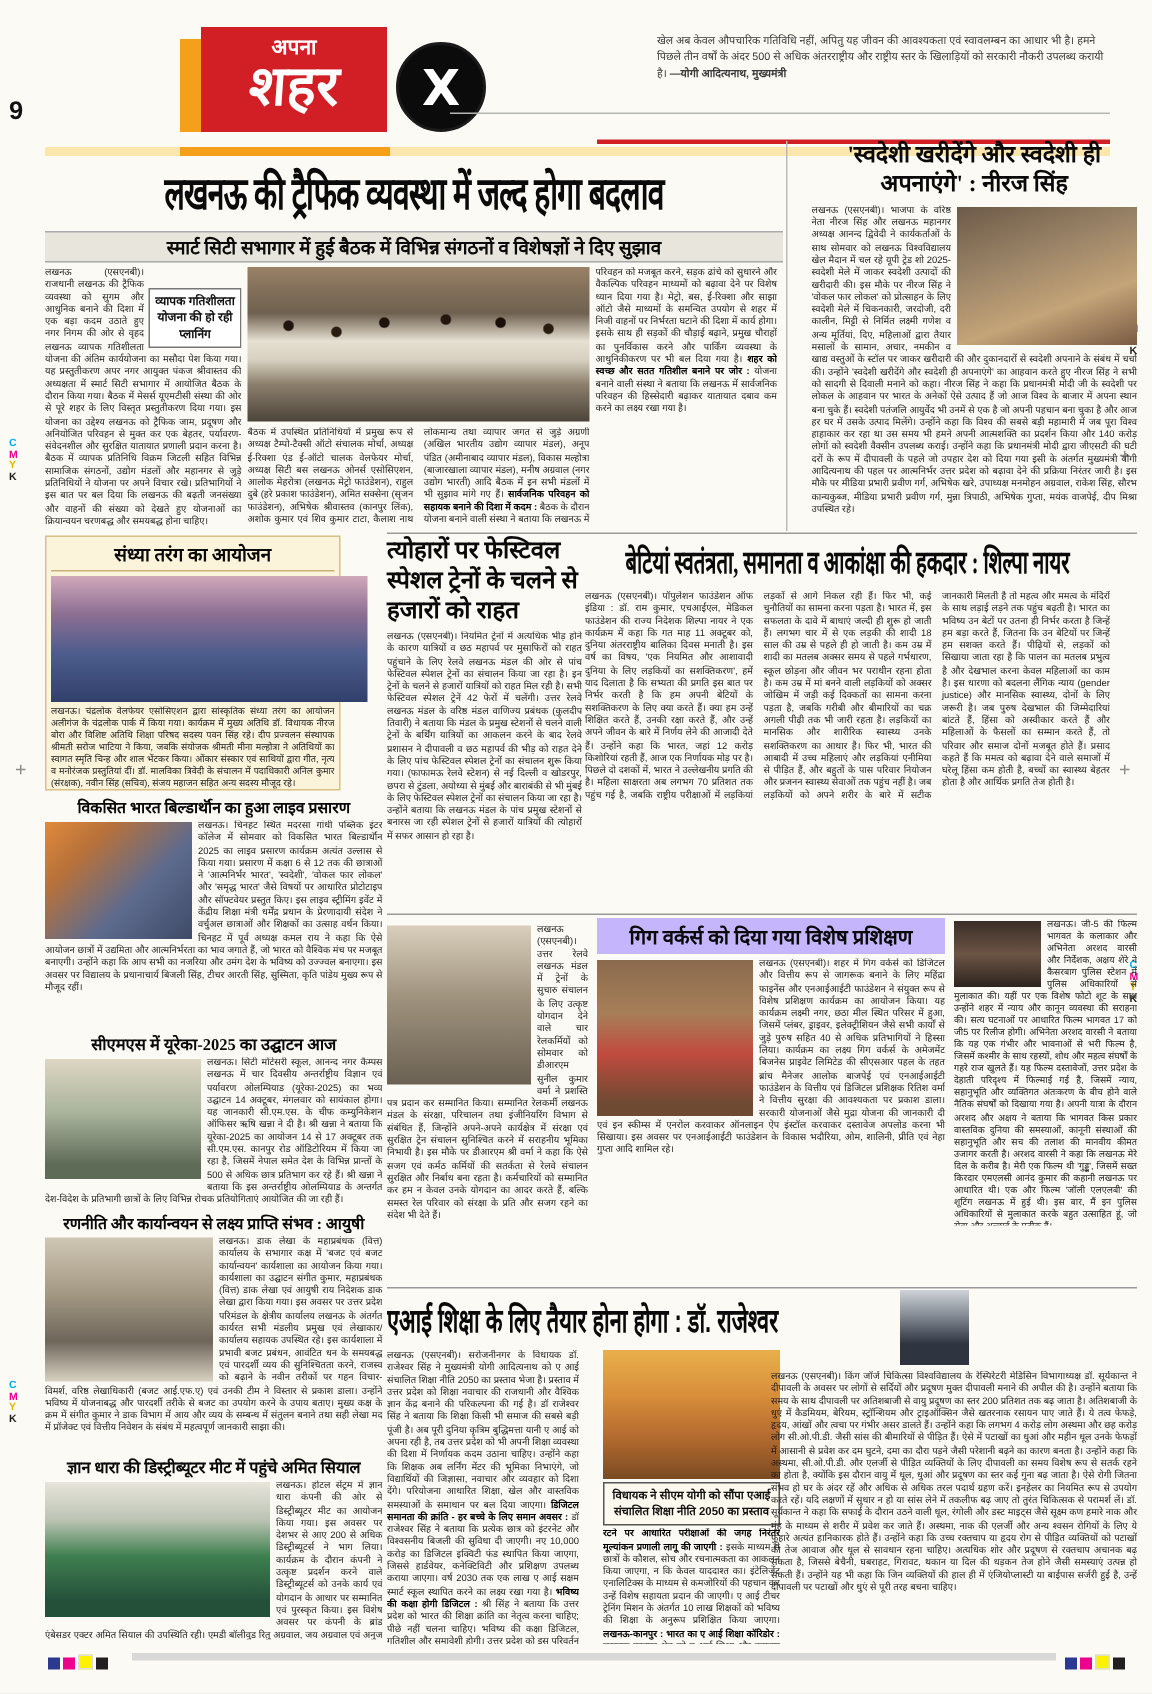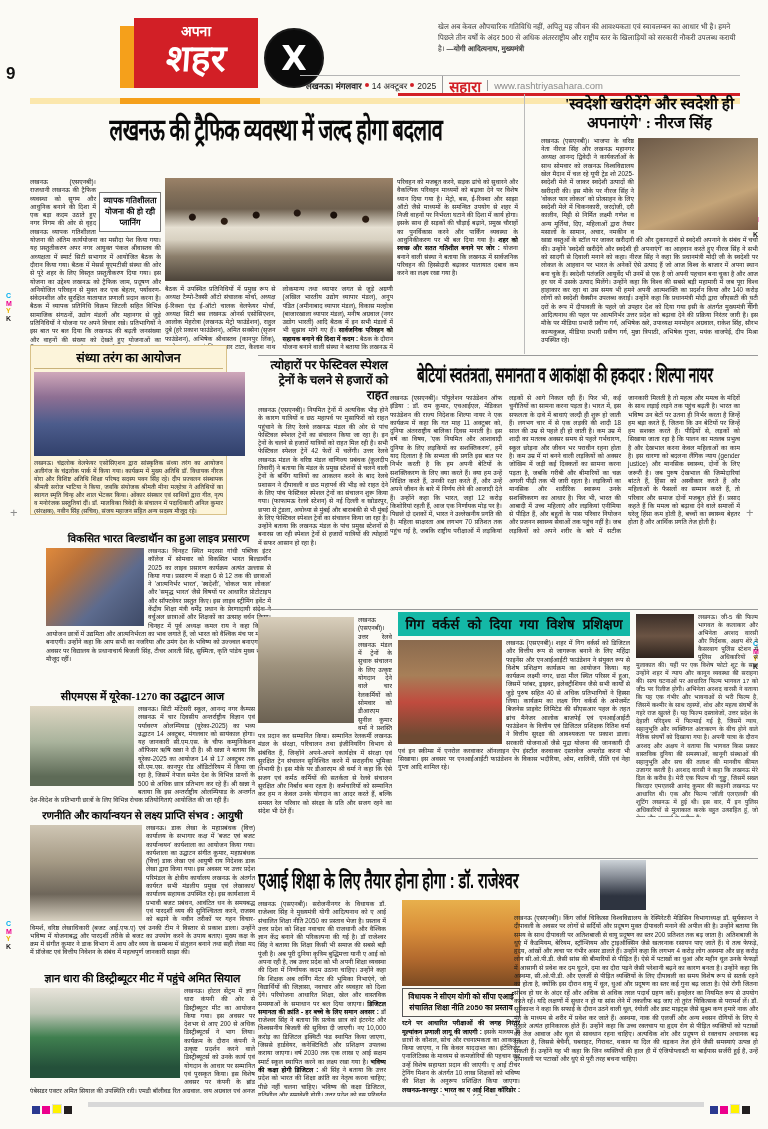--- a/index.html
+++ b/index.html
@@ -81,34 +81,28 @@
   </div>
   <div class="abs" style="left:6px;top:64px;font-size:17px;font-weight:700;color:#111;">9</div>
   <div class="abs" style="left:264px;top:28px;width:56px;height:56px;background:#0b0b0b;border-radius:50%;border:2px solid #1a1a1a;display:flex;align-items:center;justify-content:center;">
     <span style="color:#fff;font-size:33px;font-weight:700;font-family:'DejaVu Sans',sans-serif;">X</span>
   </div>
   <div class="abs" style="left:438px;top:22px;width:300px;height:52px;font-size:7.2px;line-height:1.5;color:#3a3a3a;text-align:left;">
     <span>खेल अब केवल औपचारिक गतिविधि नहीं, अपितु यह जीवन की आवश्यकता एवं स्वावलम्बन का आधार भी है। हमने पिछले तीन वर्षों के अंदर 500 से अधिक अंतरराष्ट्रीय और राष्ट्रीय स्तर के खिलाड़ियों को सरकारी नौकरी उपलब्ध करायी है।</span>
     <b>—योगी आदित्यनाथ, मुख्यमंत्री</b>
   </div>
   <div class="abs" style="left:300px;top:75px;width:440px;height:0;border-top:1px solid #b5b5b5;"></div>
-  <div class="abs" style="left:306px;top:78px;width:434px;height:15px;display:flex;align-items:center;font-size:8.5px;color:#222;">
-    <span style="font-weight:700;">लखनऊ। मंगलवार</span>
-    <span class="reddot"></span>
-    <span>14 अक्टूबर</span>
-    <span class="reddot"></span>
-    <span>2025</span>
-    <span class="dl-seg" style="color:#d21f26;font-family:'Liberation Serif',serif;font-size:15px;font-weight:700;">सहारा</span>
-    <span class="dl-seg" style="color:#8a8a8a;font-size:9.5px;">www.rashtriyasahara.com</span>
-  </div>
   <div class="abs" style="left:398px;top:93px;width:342px;height:3px;background:#d21f26;"></div>
   <div class="abs" style="left:30px;top:98px;width:710px;height:6px;background:#fbe7ad;"></div>
   <div class="abs" style="left:120px;top:98px;width:140px;height:6px;background:#f5a01b;"></div>
 
   <div class="abs hl" style="left:30px;top:108px;width:492px;height:42px;font-size:20px;white-space:nowrap;transform:scaleY(1.5);transform-origin:center top;letter-spacing:-0.5px;font-family:'Liberation Sans',sans-serif;font-weight:800;">लखनऊ की ट्रैफिक व्यवस्था में जल्द होगा बदलाव</div>
+  <div class="abs" style="left:30px;top:154px;width:492px;height:19px;background:#e8e6dc;border-top:1px solid #aaa;border-bottom:1px solid #aaa;display:flex;align-items:center;justify-content:center;">
+    <span class="hl" style="font-size:12.5px;">स्मार्ट सिटी सभागार में हुई बैठक में विभिन्न संगठनों व विशेषज्ञों ने दिए सुझाव</span>
+  </div>
   <div class="abs body-text" style="left:30px;top:178px;width:131px;height:176px;">
     <span class="pullq">व्यापक गतिशीलता योजना की हो रही प्लानिंग</span>
     <span>लखनऊ (एसएनबी)। राजधानी लखनऊ की ट्रैफिक व्यवस्था को सुगम और आधुनिक बनाने की दिशा में एक बड़ा कदम उठाते हुए नगर निगम की ओर से वृहद लखनऊ व्यापक गतिशीलता योजना की अंतिम कार्ययोजना का मसौदा पेश किया गया। यह प्रस्तुतीकरण अपर नगर आयुक्त पंकज श्रीवास्तव की अध्यक्षता में स्मार्ट सिटी सभागार में आयोजित बैठक के दौरान किया गया। बैठक में मेसर्स यूएमटीसी संस्था की ओर से पूरे शहर के लिए विस्तृत प्रस्तुतीकरण दिया गया। इस योजना का उद्देश्य लखनऊ को ट्रैफिक जाम, प्रदूषण और अनियोजित परिवहन से मुक्त कर एक बेहतर, पर्यावरण-संवेदनशील और सुरक्षित यातायात प्रणाली प्रदान करना है। बैठक में व्यापक प्रतिनिधि विक्रम जिटली सहित विभिन्न सामाजिक संगठनों, उद्योग मंडलों और महानगर से जुड़े प्रतिनिधियों ने योजना पर अपने विचार रखे। प्रतिभागियों ने इस बात पर बल दिया कि लखनऊ की बढ़ती जनसंख्या और वाहनों की संख्या को देखते हुए योजनाओं का क्रियान्वयन चरणबद्ध और समयबद्ध होना चाहिए।</span>
   </div>
   <div class="abs photo p-meeting" style="left:165px;top:178px;width:228px;height:103px;"></div>
   <div class="abs body-text" style="left:397px;top:178px;width:121px;height:176px;">
     <span>परिवहन को मजबूत करने, सड़क ढांचे को सुधारने और वैकल्पिक परिवहन माध्यमों को बढ़ावा देने पर विशेष ध्यान दिया गया है। मेट्रो, बस, ई-रिक्शा और साझा ऑटो जैसे माध्यमों के समन्वित उपयोग से शहर में निजी वाहनों पर निर्भरता घटाने की दिशा में कार्य होगा। इसके साथ ही सड़कों की चौड़ाई बढ़ाने, प्रमुख चौराहों का पुनर्विकास करने और पार्किंग व्यवस्था के आधुनिकीकरण पर भी बल दिया गया है। </span>
     <b>शहर को स्वच्छ और सतत गतिशील बनाने पर जोर : </b>
     <span>योजना बनाने वाली संस्था ने बताया कि लखनऊ में सार्वजनिक परिवहन की हिस्सेदारी बढ़ाकर यातायात दबाव कम करने का लक्ष्य रखा गया है।</span>
   </div>
@@ -121,36 +115,36 @@
   <div class="abs" style="left:524px;top:94px;width:234px;height:260px;border-left:1px solid #bbb;padding-left:16px;box-sizing:border-box;">
     <div class="hl" style="font-size:15.5px;line-height:1.25;margin-bottom:4px;">'स्वदेशी खरीदेंगे और स्वदेशी ही अपनाएंगे' : नीरज सिंह</div>
     <div class="body-text" style="height:208px;">
       <span class="photo p-swadeshi ph-right" style="width:120px;height:92px;display:block;"></span>
       <span>लखनऊ (एसएनबी)। भाजपा के वरिष्ठ नेता नीरज सिंह और लखनऊ महानगर अध्यक्ष आनन्द द्विवेदी ने कार्यकर्ताओं के साथ सोमवार को लखनऊ विश्वविद्यालय खेल मैदान में चल रहे यूपी ट्रेड शो 2025- स्वदेशी मेले में जाकर स्वदेशी उत्पादों की खरीदारी की। इस मौके पर नीरज सिंह ने 'वोकल फार लोकल' को प्रोत्साहन के लिए स्वदेशी मेले में चिकनकारी, जरदोजी, दरी कालीन, मिट्टी से निर्मित लक्ष्मी गणेश व अन्य मूर्तियां, दिए, महिलाओं द्वारा तैयार मसालों के सामान, अचार, नमकीन व खाद्य वस्तुओं के स्टॉल पर जाकर खरीदारी की और दुकानदारों से स्वदेशी अपनाने के संबंध में चर्चा की। उन्होंने 'स्वदेशी खरीदेंगे और स्वदेशी ही अपनाएंगे' का आहवान करते हुए नीरज सिंह ने सभी को सादगी से दिवाली मनाने को कहा। नीरज सिंह ने कहा कि प्रधानमंत्री मोदी जी के स्वदेशी पर लोकल के आहवान पर भारत के अनेकों ऐसे उत्पाद हैं जो आज विश्व के बाजार में अपना स्थान बना चुके हैं। स्वदेशी पतंजलि आयुर्वेद भी उनमें से एक है जो अपनी पहचान बना चुका है और आज हर घर में उसके उत्पाद मिलेंगे। उन्होंने कहा कि विश्व की सबसे बड़ी महामारी में जब पूरा विश्व हाहाकार कर रहा था उस समय भी हमने अपनी आत्मशक्ति का प्रदर्शन किया और 140 करोड़ लोगों को स्वदेशी वैक्सीन उपलब्ध कराई। उन्होंने कहा कि प्रधानमंत्री मोदी द्वारा जीएसटी की घटी दरों के रूप में दीपावली के पहले जो उपहार देश को दिया गया इसी के अंतर्गत मुख्यमंत्री योगी आदित्यनाथ की पहल पर आत्मनिर्भर उत्तर प्रदेश को बढ़ावा देने की प्रक्रिया निरंतर जारी है। इस मौके पर मीडिया प्रभारी प्रवीण गर्ग, अभिषेक खरे, उपाध्यक्ष मनमोहन अग्रवाल, राकेश सिंह, सौरभ कान्यकुब्ज, मीडिया प्रभारी प्रवीण गर्ग, मुन्ना त्रिपाठी, अभिषेक गुप्ता, मयंक वाजपेई, दीप मिश्रा उपस्थित रहे।</span>
     </div>
   </div>
 
   <div class="abs" style="left:258px;top:355px;width:500px;height:0;border-top:1px solid #999;"></div>
 
-  <div class="abs" style="left:30px;top:345px;width:197px;height:170px;background:#fcf4da;border:1px solid #d8c189;box-sizing:border-box;padding:3px;">
+  <div class="abs" style="left:30px;top:357px;width:197px;height:170px;background:#fcf4da;border:1px solid #d8c189;box-sizing:border-box;padding:3px;">
     <div class="hl" style="font-size:12.5px;border-bottom:1px solid #c9b27a;padding-bottom:2px;">संध्या तरंग का आयोजन</div>
     <div class="photo p-sandhya" style="width:211px;height:84px;margin:3px auto;"></div>
     <div class="body-text" style="font-size:6.1px;height:66px;">लखनऊ। चंद्रलोक वेलफेयर एसोसिएशन द्वारा सांस्कृतिक संध्या तरंग का आयोजन अलीगंज के चंद्रलोक पार्क में किया गया। कार्यक्रम में मुख्य अतिथि डॉ. विधायक नीरज बोरा और विशिष्ट अतिथि शिक्षा परिषद सदस्य पवन सिंह रहे। दीप प्रज्वलन संस्थापक श्रीमती सरोज भाटिया ने किया, जबकि संयोजक श्रीमती मीना मल्होत्रा ने अतिथियों का स्वागत स्मृति चिन्ह और शाल भेंटकर किया। ओंकार संस्कार एवं साथियों द्वारा गीत, नृत्य व मनोरंजक प्रस्तुतियां दीं। डॉ. मालविका त्रिवेदी के संचालन में पदाधिकारी अनिल कुमार (संरक्षक), नवीन सिंह (सचिव), संजय महाजन सहित अन्य सदस्य मौजूद रहे।</div>
   </div>
 
-  <div class="abs" style="left:46px;top:531px;width:225px;height:154px;">
+  <div class="abs" style="left:30px;top:531px;width:225px;height:154px;">
     <div class="hl" style="font-size:10.5px;white-space:nowrap;overflow:hidden;">विकसित भारत बिल्डार्थॉन का हुआ लाइव प्रसारण</div>
     <div class="body-text" style="height:138px;margin-top:2px;">
       <span class="photo p-viksit ph-left" style="width:98px;height:78px;display:block;"></span>
       <span>लखनऊ। चिनहट स्थित मदरसा गांधी पब्लिक इंटर कॉलेज में सोमवार को विकसित भारत बिल्डार्थॉन 2025 का लाइव प्रसारण कार्यक्रम अत्यंत उल्लास से किया गया। प्रसारण में कक्षा 6 से 12 तक की छात्राओं ने 'आत्मनिर्भर भारत', 'स्वदेशी', 'वोकल फार लोकल' और 'समृद्ध भारत' जैसे विषयों पर आधारित प्रोटोटाइप और सॉफ्टवेयर प्रस्तुत किए। इस लाइव स्ट्रीमिंग इवेंट में केंद्रीय शिक्षा मंत्री धर्मेंद्र प्रधान के प्रेरणादायी संदेश ने वर्चुअल छात्राओं और शिक्षकों का उत्साह वर्धन किया। चिनहट में पूर्व अध्यक्ष कमल राय ने कहा कि ऐसे आयोजन छात्रों में उद्यमिता और आत्मनिर्भरता का भाव जगाते हैं, जो भारत को वैश्विक मंच पर मजबूत बनाएगी। उन्होंने कहा कि आप सभी का नजरिया और उमंग देश के भविष्य को उज्ज्वल बनाएगा। इस अवसर पर विद्यालय के प्रधानाचार्य बिजली सिंह, टीचर आरती सिंह, सुस्मिता, कृति पांडेय मुख्य रूप से मौजूद रहीं।</span>
     </div>
   </div>
 
   <div class="abs" style="left:30px;top:688px;width:225px;height:118px;">
-    <div class="hl" style="font-size:11px;white-space:nowrap;overflow:hidden;">सीएमएस में यूरेका-1270 का उद्घाटन आज</div>
+    <div class="hl" style="font-size:11px;white-space:nowrap;overflow:hidden;">सीएमएस में यूरेका-2025 का उद्घाटन आज</div>
     <div class="body-text" style="height:100px;margin-top:2px;">
       <span class="photo p-eureka ph-left" style="width:104px;height:80px;display:block;"></span>
       <span>लखनऊ। सिटी मोंटेसरी स्कूल, आनन्द नगर कैम्पस लखनऊ में चार दिवसीय अन्तर्राष्ट्रीय विज्ञान एवं पर्यावरण ओलम्पियाड (यूरेका-2025) का भव्य उद्घाटन 14 अक्टूबर, मंगलवार को सायंकाल होगा। यह जानकारी सी.एम.एस. के चीफ कम्युनिकेशन ऑफिसर ऋषि खन्ना ने दी है। श्री खन्ना ने बताया कि यूरेका-2025 का आयोजन 14 से 17 अक्टूबर तक सी.एम.एस. कानपुर रोड ऑडिटोरियम में किया जा रहा है, जिसमें नेपाल समेत देश के विभिन्न प्रान्तों के 500 से अधिक छात्र प्रतिभाग कर रहे हैं। श्री खन्ना ने बताया कि इस अन्तर्राष्ट्रीय ओलम्पियाड के अन्तर्गत देश-विदेश के प्रतिभागी छात्रों के लिए विभिन्न रोचक प्रतियोगिताएं आयोजित की जा रही हैं।</span>
     </div>
   </div>
 
   <div class="abs" style="left:30px;top:808px;width:225px;height:160px;">
     <div class="hl" style="font-size:10.5px;white-space:nowrap;overflow:hidden;">रणनीति और कार्यान्वयन से लक्ष्य प्राप्ति संभव : आयुषी</div>
     <div class="body-text" style="height:142px;margin-top:2px;">
       <span class="photo p-strategy ph-left" style="width:112px;height:96px;display:block;"></span>
@@ -160,38 +154,38 @@
 
   <div class="abs" style="left:30px;top:970px;width:225px;height:124px;">
     <div class="hl" style="font-size:10.8px;white-space:nowrap;overflow:hidden;">ज्ञान धारा की डिस्ट्रीब्यूटर मीट में पहुंचे अमित सियाल</div>
     <div class="body-text" style="height:106px;margin-top:2px;">
       <span class="photo p-gyandhara ph-left" style="width:150px;height:90px;display:block;"></span>
       <span>लखनऊ। होटल सेंट्रम में ज्ञान धारा कंपनी की ओर से डिस्ट्रीब्यूटर मीट का आयोजन किया गया। इस अवसर पर देशभर से आए 200 से अधिक डिस्ट्रीब्यूटर्स ने भाग लिया। कार्यक्रम के दौरान कंपनी ने उत्कृष्ट प्रदर्शन करने वाले डिस्ट्रीब्यूटर्स को उनके कार्य एवं योगदान के आधार पर सम्मानित एवं पुरस्कृत किया। इस विशेष अवसर पर कंपनी के ब्रांड एंबेसडर एक्टर अमित सियाल की उपस्थिति रही। एमडी बॉलीवुड रितु अग्रवाल, जय अग्रवाल एवं अनुज अग्रवाल सहित कंपनी का पूरा स्टाफ उपस्थित रहा। कंपनी की टीम ने इस मौके पर अपनी अब तक की उपलब्धियों का उल्लेख करते हुए आने वाले समय की नई योजनाओं और लक्ष्यों की जानकारी भी साझा की।</span>
     </div>
   </div>
 
   <div class="abs" style="left:258px;top:358px;width:130px;height:250px;">
-    <div class="hl" style="font-size:12px;line-height:1.25;text-align:right;">त्योहारों पर फेस्टिवल स्पेशल ट्रेनों के चलने से हजारों को राहत</div>
+    <div class="hl" style="font-size:16px;line-height:1.25;text-align:left;">त्योहारों पर फेस्टिवल स्पेशल ट्रेनों के चलने से हजारों को राहत</div>
     <div class="body-text" style="height:202px;margin-top:3px;">लखनऊ (एसएनबी)। नियमित ट्रेनों में अत्यधिक भीड़ होने के कारण यात्रियों व छठ महापर्व पर मुसाफिरों को राहत पहुंचाने के लिए रेलवे लखनऊ मंडल की ओर से पांच फेस्टिवल स्पेशल ट्रेनों का संचालन किया जा रहा है। इन ट्रेनों के चलने से हजारों यात्रियों को राहत मिल रही है। सभी फेस्टिवल स्पेशल ट्रेनें 42 फेरों में चलेंगी। उत्तर रेलवे लखनऊ मंडल के वरिष्ठ मंडल वाणिज्य प्रबंधक (कुलदीप तिवारी) ने बताया कि मंडल के प्रमुख स्टेशनों से चलने वाली ट्रेनों के बर्थिंग यात्रियों का आकलन करने के बाद रेलवे प्रशासन ने दीपावली व छठ महापर्व की भीड़ को राहत देने के लिए पांच फेस्टिवल स्पेशल ट्रेनों का संचालन शुरू किया गया। (फाफामऊ रेलवे स्टेशन) से नई दिल्ली व खोडरपुर, छपरा से टुंडला, अयोध्या से मुंबई और बाराबंकी से भी मुंबई के लिए फेस्टिवल स्पेशल ट्रेनों का संचालन किया जा रहा है। उन्होंने बताया कि लखनऊ मंडल के पांच प्रमुख स्टेशनों से बनारस जा रही स्पेशल ट्रेनों से हजारों यात्रियों की त्योहारों में सफर आसान हो रहा है।</div>
   </div>
 
   <div class="abs hl" style="left:390px;top:360px;width:350px;height:28px;font-size:13.5px;white-space:nowrap;overflow:hidden;transform:scaleY(1.55);transform-origin:center top;">बेटियां स्वतंत्रता, समानता व आकांक्षा की हकदार : शिल्पा नायर</div>
   <div class="abs body-text" style="left:390px;top:394px;width:350px;height:212px;column-count:3;column-gap:7px;">लखनऊ (एसएनबी)। पॉपुलेशन फाउंडेशन ऑफ इंडिया : डॉ. राम कुमार, एचआईएल, मेडिकल फाउंडेशन की राज्य निदेशक शिल्पा नायर ने एक कार्यक्रम में कहा कि गत माह 11 अक्टूबर को, दुनिया अंतरराष्ट्रीय बालिका दिवस मनाती है। इस वर्ष का विषय, 'एक नियमित और आशावादी दुनिया के लिए लड़कियों का सशक्तिकरण', हमें याद दिलाता है कि सभ्यता की प्रगति इस बात पर निर्भर करती है कि हम अपनी बेटियों के सशक्तिकरण के लिए क्या करते हैं। क्या हम उन्हें शिक्षित करते हैं, उनकी रक्षा करते हैं, और उन्हें अपने जीवन के बारे में निर्णय लेने की आजादी देते हैं। उन्होंने कहा कि भारत, जहां 12 करोड़ किशोरियां रहती हैं, आज एक निर्णायक मोड़ पर है। पिछले दो दशकों में, भारत ने उल्लेखनीय प्रगति की है। महिला साक्षरता अब लगभग 70 प्रतिशत तक पहुंच गई है, जबकि राष्ट्रीय परीक्षाओं में लड़कियां लड़कों से आगे निकल रही हैं। फिर भी, कई चुनौतियों का सामना करना पड़ता है। भारत में, इस सफलता के दावे में बाधाएं जल्दी ही शुरू हो जाती हैं। लगभग चार में से एक लड़की की शादी 18 साल की उम्र से पहले ही हो जाती है। कम उम्र में शादी का मतलब अक्सर समय से पहले गर्भधारण, स्कूल छोड़ना और जीवन भर पराधीन रहना होता है। कम उम्र में मां बनने वाली लड़कियों को अक्सर जोखिम में जड़ी कई दिक्कतों का सामना करना पड़ता है, जबकि गरीबी और बीमारियों का चक्र अगली पीढ़ी तक भी जारी रहता है। लड़कियों का मानसिक और शारीरिक स्वास्थ्य उनके सशक्तिकरण का आधार है। फिर भी, भारत की आबादी में उच्च महिलाएं और लड़कियां एनीमिया से पीड़ित हैं, और बहुतों के पास परिवार नियोजन और प्रजनन स्वास्थ्य सेवाओं तक पहुंच नहीं है। जब लड़कियों को अपने शरीर के बारे में सटीक जानकारी मिलती है तो महत्व और ममत्व के मंदिरों के साथ लड़ाई लड़ने तक पहुंच बढ़ती है। भारत का भविष्य उन बेटों पर उतना ही निर्भर करता है जिन्हें हम बड़ा करते हैं, जितना कि उन बेटियों पर जिन्हें हम सशक्त करते हैं। पीढ़ियों से, लड़कों को सिखाया जाता रहा है कि पालन का मतलब प्रभुत्व है और देखभाल करना केवल महिलाओं का काम है। इस धारणा को बदलना लैंगिक न्याय (gender justice) और मानसिक स्वास्थ्य, दोनों के लिए जरूरी है। जब पुरुष देखभाल की जिम्मेदारियां बांटते हैं, हिंसा को अस्वीकार करते हैं और महिलाओं के फैसलों का सम्मान करते हैं, तो परिवार और समाज दोनों मजबूत होते हैं। प्रसाद कहते हैं कि ममत्व को बढ़ावा देने वाले समाजों में घरेलू हिंसा कम होती है, बच्चों का स्वास्थ्य बेहतर होता है और आर्थिक प्रगति तेज होती है।</div>
 
   <div class="abs" style="left:258px;top:609px;width:500px;height:0;border-top:1px solid #999;"></div>
 
   <div class="abs" style="left:258px;top:613px;width:134px;height:242px;">
     <div class="body-text" style="height:200px;margin-top:3px;">
       <span class="photo p-rail ph-left" style="width:96px;height:106px;display:block;"></span>
       <span>लखनऊ (एसएनबी)। उत्तर रेलवे लखनऊ मंडल में ट्रेनों के सुचारु संचालन के लिए उत्कृष्ट योगदान देने वाले चार रेलकर्मियों को सोमवार को डीआरएम सुनील कुमार वर्मा ने प्रशस्ति पत्र प्रदान कर सम्मानित किया। सम्मानित रेलकर्मी लखनऊ मंडल के संरक्षा, परिचालन तथा इंजीनियरिंग विभाग से संबंधित हैं, जिन्होंने अपने-अपने कार्यक्षेत्र में संरक्षा एवं सुरक्षित ट्रेन संचालन सुनिश्चित करने में सराहनीय भूमिका निभायी है। इस मौके पर डीआरएम श्री वर्मा ने कहा कि ऐसे सजग एवं कर्मठ कर्मियों की सतर्कता से रेलवे संचालन सुरक्षित और निर्बाध बना रहता है। कर्मचारियों को सम्मानित कर हम न केवल उनके योगदान का आदर करते हैं, बल्कि समस्त रेल परिवार को संरक्षा के प्रति और सजग रहने का संदेश भी देते हैं।</span>
     </div>
   </div>
 
   <div class="abs" style="left:398px;top:612px;width:232px;height:244px;">
-    <div class="hl" style="font-size:13.5px;background:#14b8a6;padding:3px 2px;white-space:nowrap;overflow:hidden;font-family:Liberation Mono, monospace;">गिग वर्कर्स को दिया गया विशेष प्रशिक्षण</div>
+    <div class="hl" style="font-size:13.5px;background:#c4b5fd;padding:3px 2px;white-space:nowrap;overflow:hidden;">गिग वर्कर्स को दिया गया विशेष प्रशिक्षण</div>
     <div class="body-text" style="height:214px;margin-top:3px;">
       <span class="photo p-gig ph-left" style="width:104px;height:104px;display:block;"></span>
       <span>लखनऊ (एसएनबी)। शहर में गिग वर्कर्स को डिजिटल और वित्तीय रूप से जागरूक बनाने के लिए महिंद्रा फाइनेंस और एनआईआईटी फाउंडेशन ने संयुक्त रूप से विशेष प्रशिक्षण कार्यक्रम का आयोजन किया। यह कार्यक्रम लक्ष्मी नगर, छठा मील स्थित परिसर में हुआ, जिसमें प्लंबर, ड्राइवर, इलेक्ट्रीशियन जैसे सभी कार्यों से जुड़े पुरुष सहित 40 से अधिक प्रतिभागियों ने हिस्सा लिया। कार्यक्रम का लक्ष्य गिग वर्कर्स के अमेजमेंट बिजनेस प्राइवेट लिमिटेड की सीएसआर पहल के तहत ब्रांच मैनेजर आलोक बाजपेई एवं एनआईआईटी फाउंडेशन के वित्तीय एवं डिजिटल प्रशिक्षक रितिश वर्मा ने वित्तीय सुरक्षा की आवश्यकता पर प्रकाश डाला। सरकारी योजनाओं जैसे मुद्रा योजना की जानकारी दी एवं इन स्कीम्स में एनरोल करवाकर ऑनलाइन ऐप इंस्टॉल करवाकर दस्तावेज अपलोड करना भी सिखाया। इस अवसर पर एनआईआईटी फाउंडेशन के विकास भदौरिया, ओम, शालिनी, प्रीति एवं नेहा गुप्ता आदि शामिल रहे।</span>
     </div>
   </div>
 
   <div class="abs" style="left:636px;top:610px;width:122px;height:246px;">
     <div class="body-text" style="height:204px;margin-top:3px;font-size:6.1px;">
       <span class="photo p-arshad ph-left" style="width:58px;height:44px;display:block;"></span>
       <span>लखनऊ। जी-5 की फिल्म भागवत के कलाकार और अभिनेता अरशद वारसी और निर्देशक, अक्षय शेरे ने कैसरबाग पुलिस स्टेशन में पुलिस अधिकारियों से मुलाकात की। यहीं पर एक विशेष फोटो शूट के साथ उन्होंने शहर में न्याय और कानून व्यवस्था की सराहना की। सत्य घटनाओं पर आधारित फिल्म भागवत 17 को जी5 पर रिलीज होगी। अभिनेता अरशद वारसी ने बताया कि यह एक गंभीर और भावनाओं से भरी फिल्म है, जिसमें कश्मीर के साथ रहस्यों, शोध और महत्व संघर्षों के गहरे राज खुलते हैं। यह फिल्म दस्तावेजों, उत्तर प्रदेश के देहाती परिदृश्य में फिल्माई गई है, जिसमें न्याय, सहानुभूति और व्यक्तिगत अंतःकरण के बीच होने वाले नैतिक संघर्षों को दिखाया गया है। अपनी यात्रा के दौरान अरशद और अक्षय ने बताया कि भागवत किस प्रकार वास्तविक दुनिया की समस्याओं, कानूनी संस्थाओं की सहानुभूति और सच की तलाश की मानवीय कीमत उजागर करती है। अरशद वारसी ने कहा कि लखनऊ मेरे दिल के करीब है। मेरी एक फिल्म थी 'गुड्डू', जिसमें सख्त किरदार एमएलसी आनंद कुमार की कहानी लखनऊ पर आधारित थी। एक और फिल्म 'जॉली एलएलबी' की शूटिंग लखनऊ में हुई थी। इस बार, मैं इन पुलिस अधिकारियों से मुलाकात करके बहुत उत्साहित हूं, जो सेवा और अच्छाई के प्रतीक हैं।</span>

